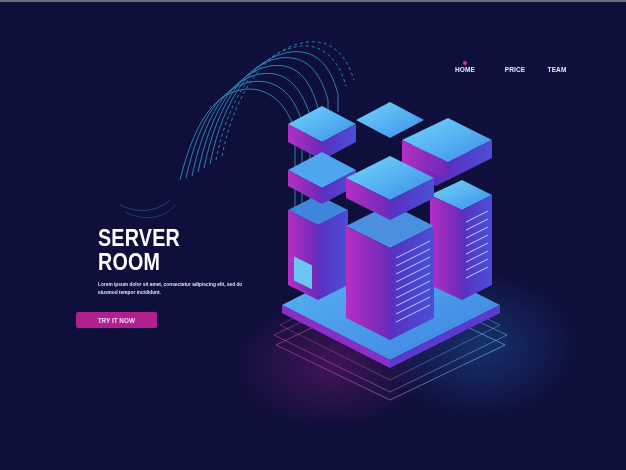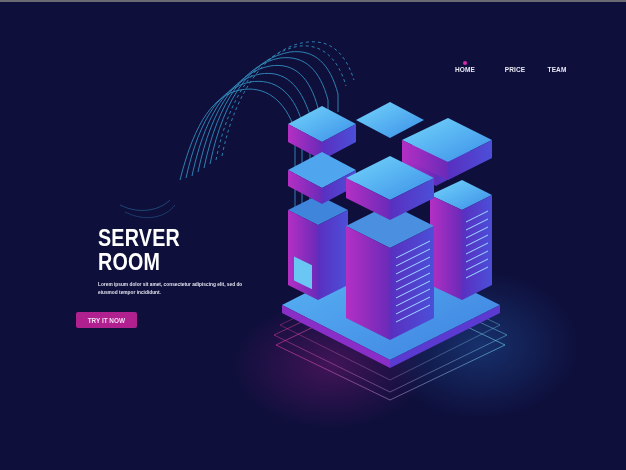--- a/index.html
+++ b/index.html
@@ -21,21 +21,21 @@
   .nav-item.price { margin-left:16px; }
   .nav-item.team { margin-left:0px; }
   .active-dot { position:absolute; top:-5px; left:50%; transform:translateX(-50%);
     width:4px; height:4px; border-radius:50%; background:#d52aa5; }
 
   .hero { position:absolute; left:76px; top:226px; width:190px;margin-left:22px; }
   .title { color:#ffffff; font-weight:bold; font-size:24px; line-height:24px;
     letter-spacing:0.3px; transform:scaleX(0.82); transform-origin:left top; }
   .desc { margin-top:7px; color:#e2e2ef; font-size:6px; line-height:7.5px; font-weight:bold;
     width:200px; transform:scaleX(0.8); transform-origin:left top; }
-  .cta { position:absolute; left:76px; top:312px; width:61px; height:16px;
+  .cta { position:absolute; left:76px; top:312px; width:81px; height:16px;
     background:#b0208f; border-radius:2px; color:#f4dcf0; font-size:8px; font-weight:bold;
     display:flex; align-items:center; justify-content:center; cursor:pointer; border:none; padding:0; }
   .cta span { transform:scaleX(0.8); display:inline-block; white-space:nowrap; }
 
   svg.art { position:absolute; left:0; top:0; }
 </style>
 </head>
 <body>
 
 <div class="topbar"></div>

